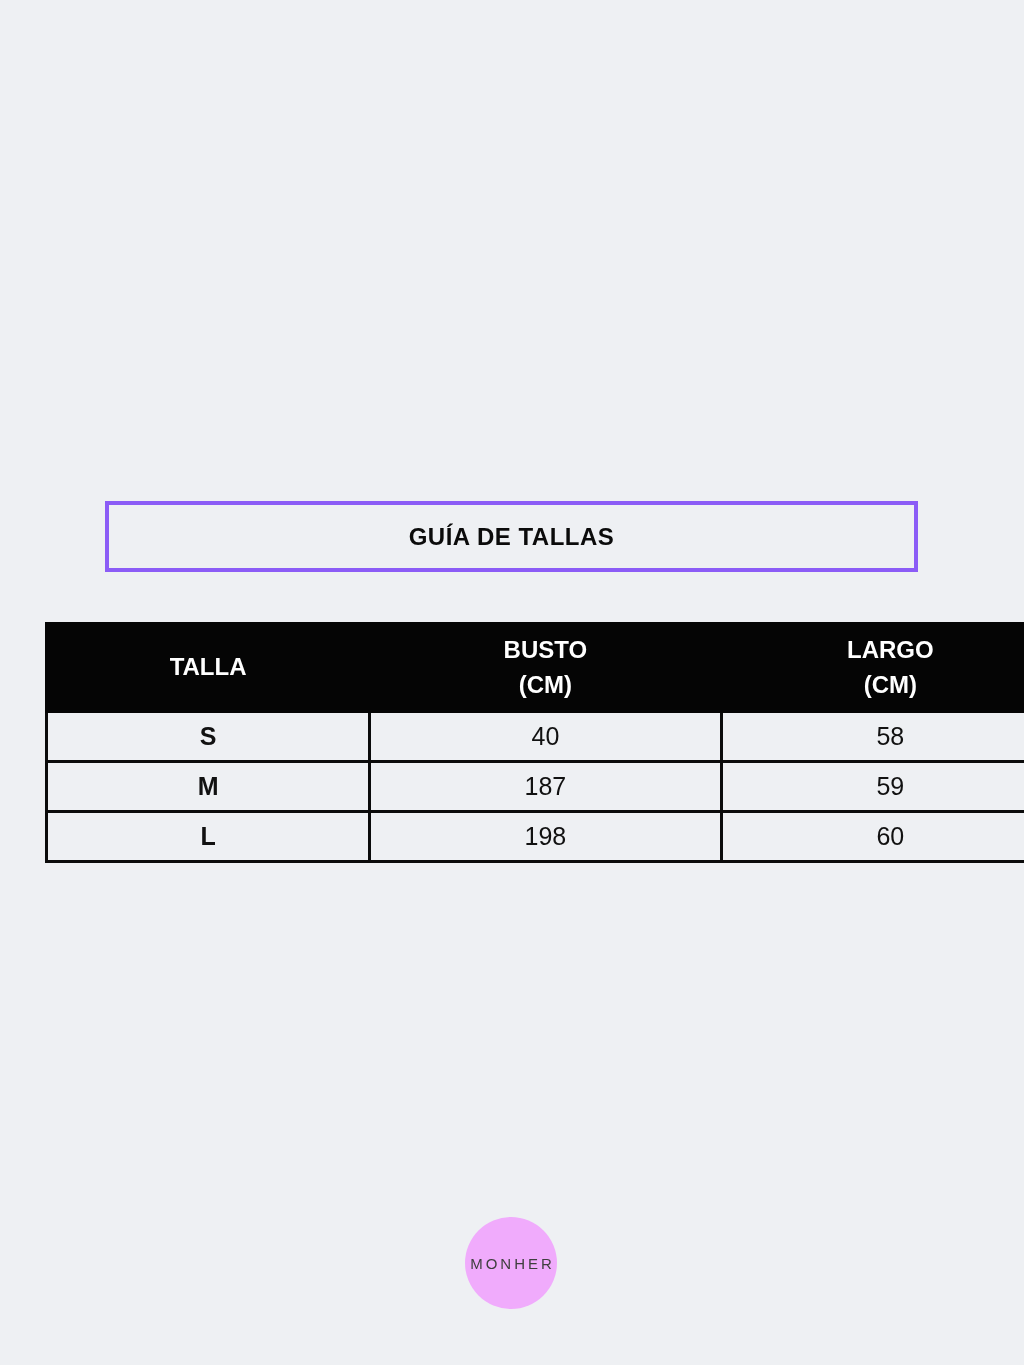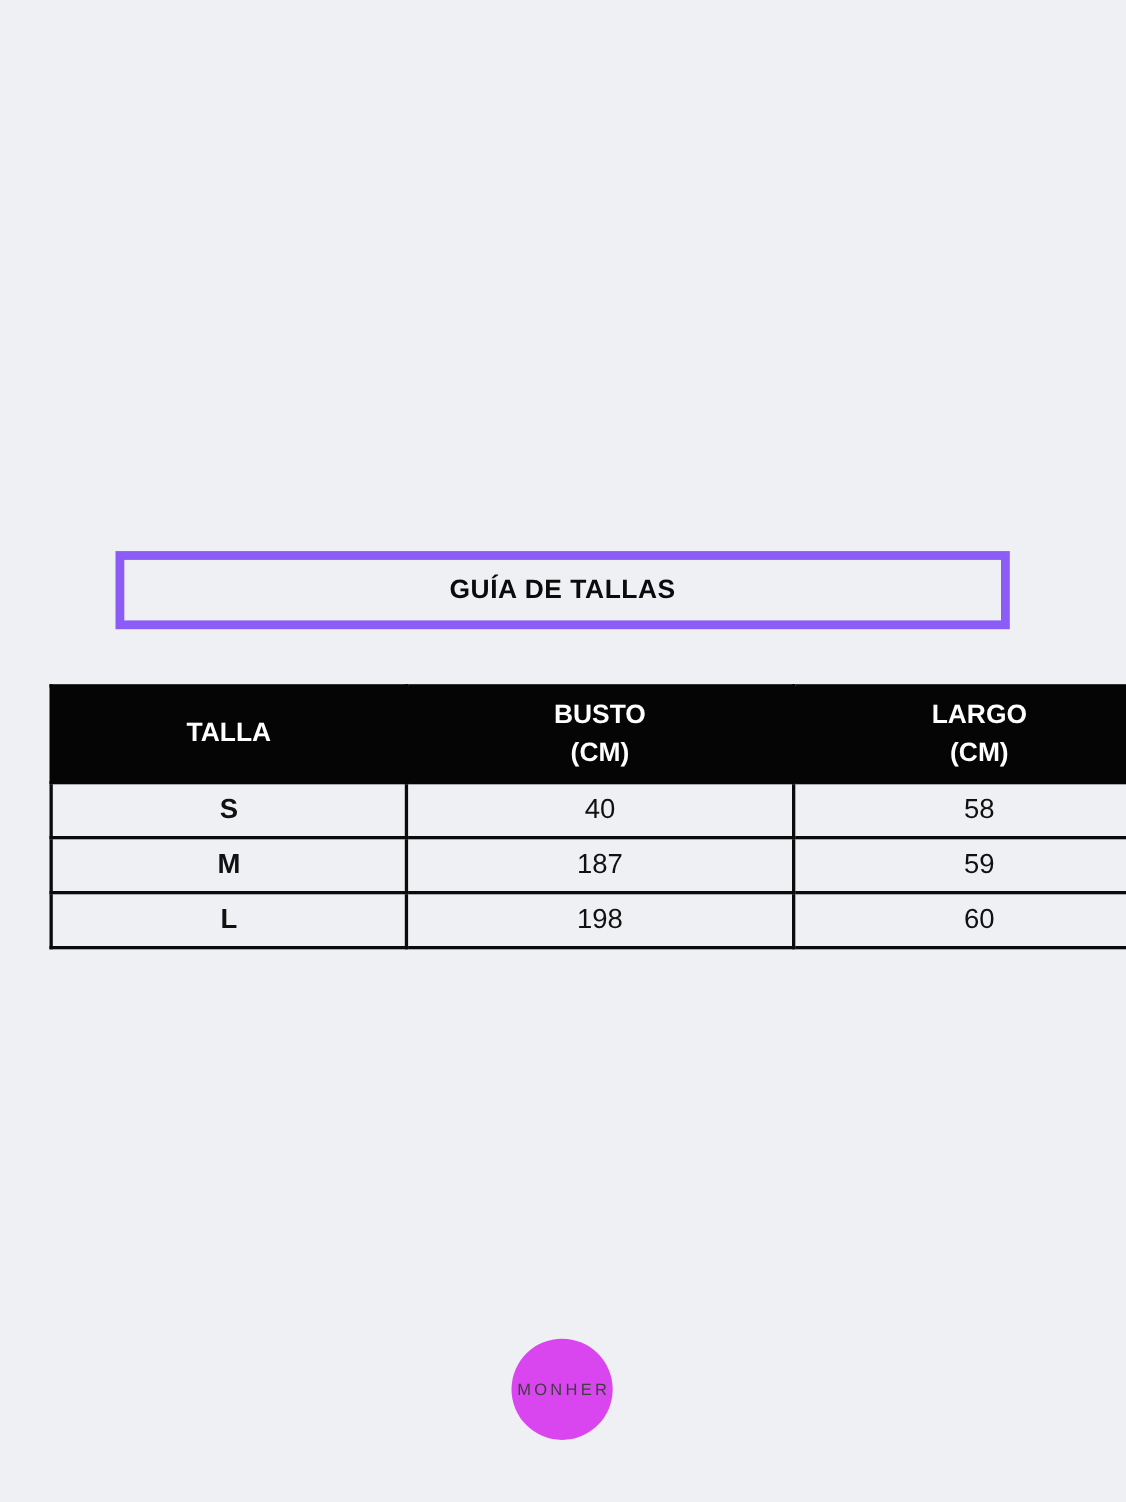--- a/index.html
+++ b/index.html
@@ -17,21 +17,21 @@
     background: #eef0f3;
     overflow: hidden;
   }
   .title-box {
     position: absolute;
     left: 105px;
     top: 501px;
     width: 813px;
     height: 71px;
     box-sizing: border-box;
-    border: 8px solid #8b5cf6;
+    border: 4px solid #8b5cf6;
     display: flex;
     align-items: center;
     justify-content: center;
   }
   .title-box .title-text {
     font-size: 24px;
     font-weight: bold;
     letter-spacing: 0.5px;
     color: #0b0b0b;
   }
@@ -75,21 +75,21 @@
   table.size-table tbody td.size-cell {
     font-weight: bold;
   }
   .logo-circle {
     position: absolute;
     left: 465px;
     top: 1217px;
     width: 92px;
     height: 92px;
     border-radius: 50%;
-    background: #d946ef;
+    background: #f0abfc;
     display: flex;
     align-items: center;
     justify-content: center;
   }
   .logo-circle .logo-text {
     font-size: 15px;
     font-weight: 400;
     letter-spacing: 3px;
     text-indent: 3px;
     color: #3e3e3e;

